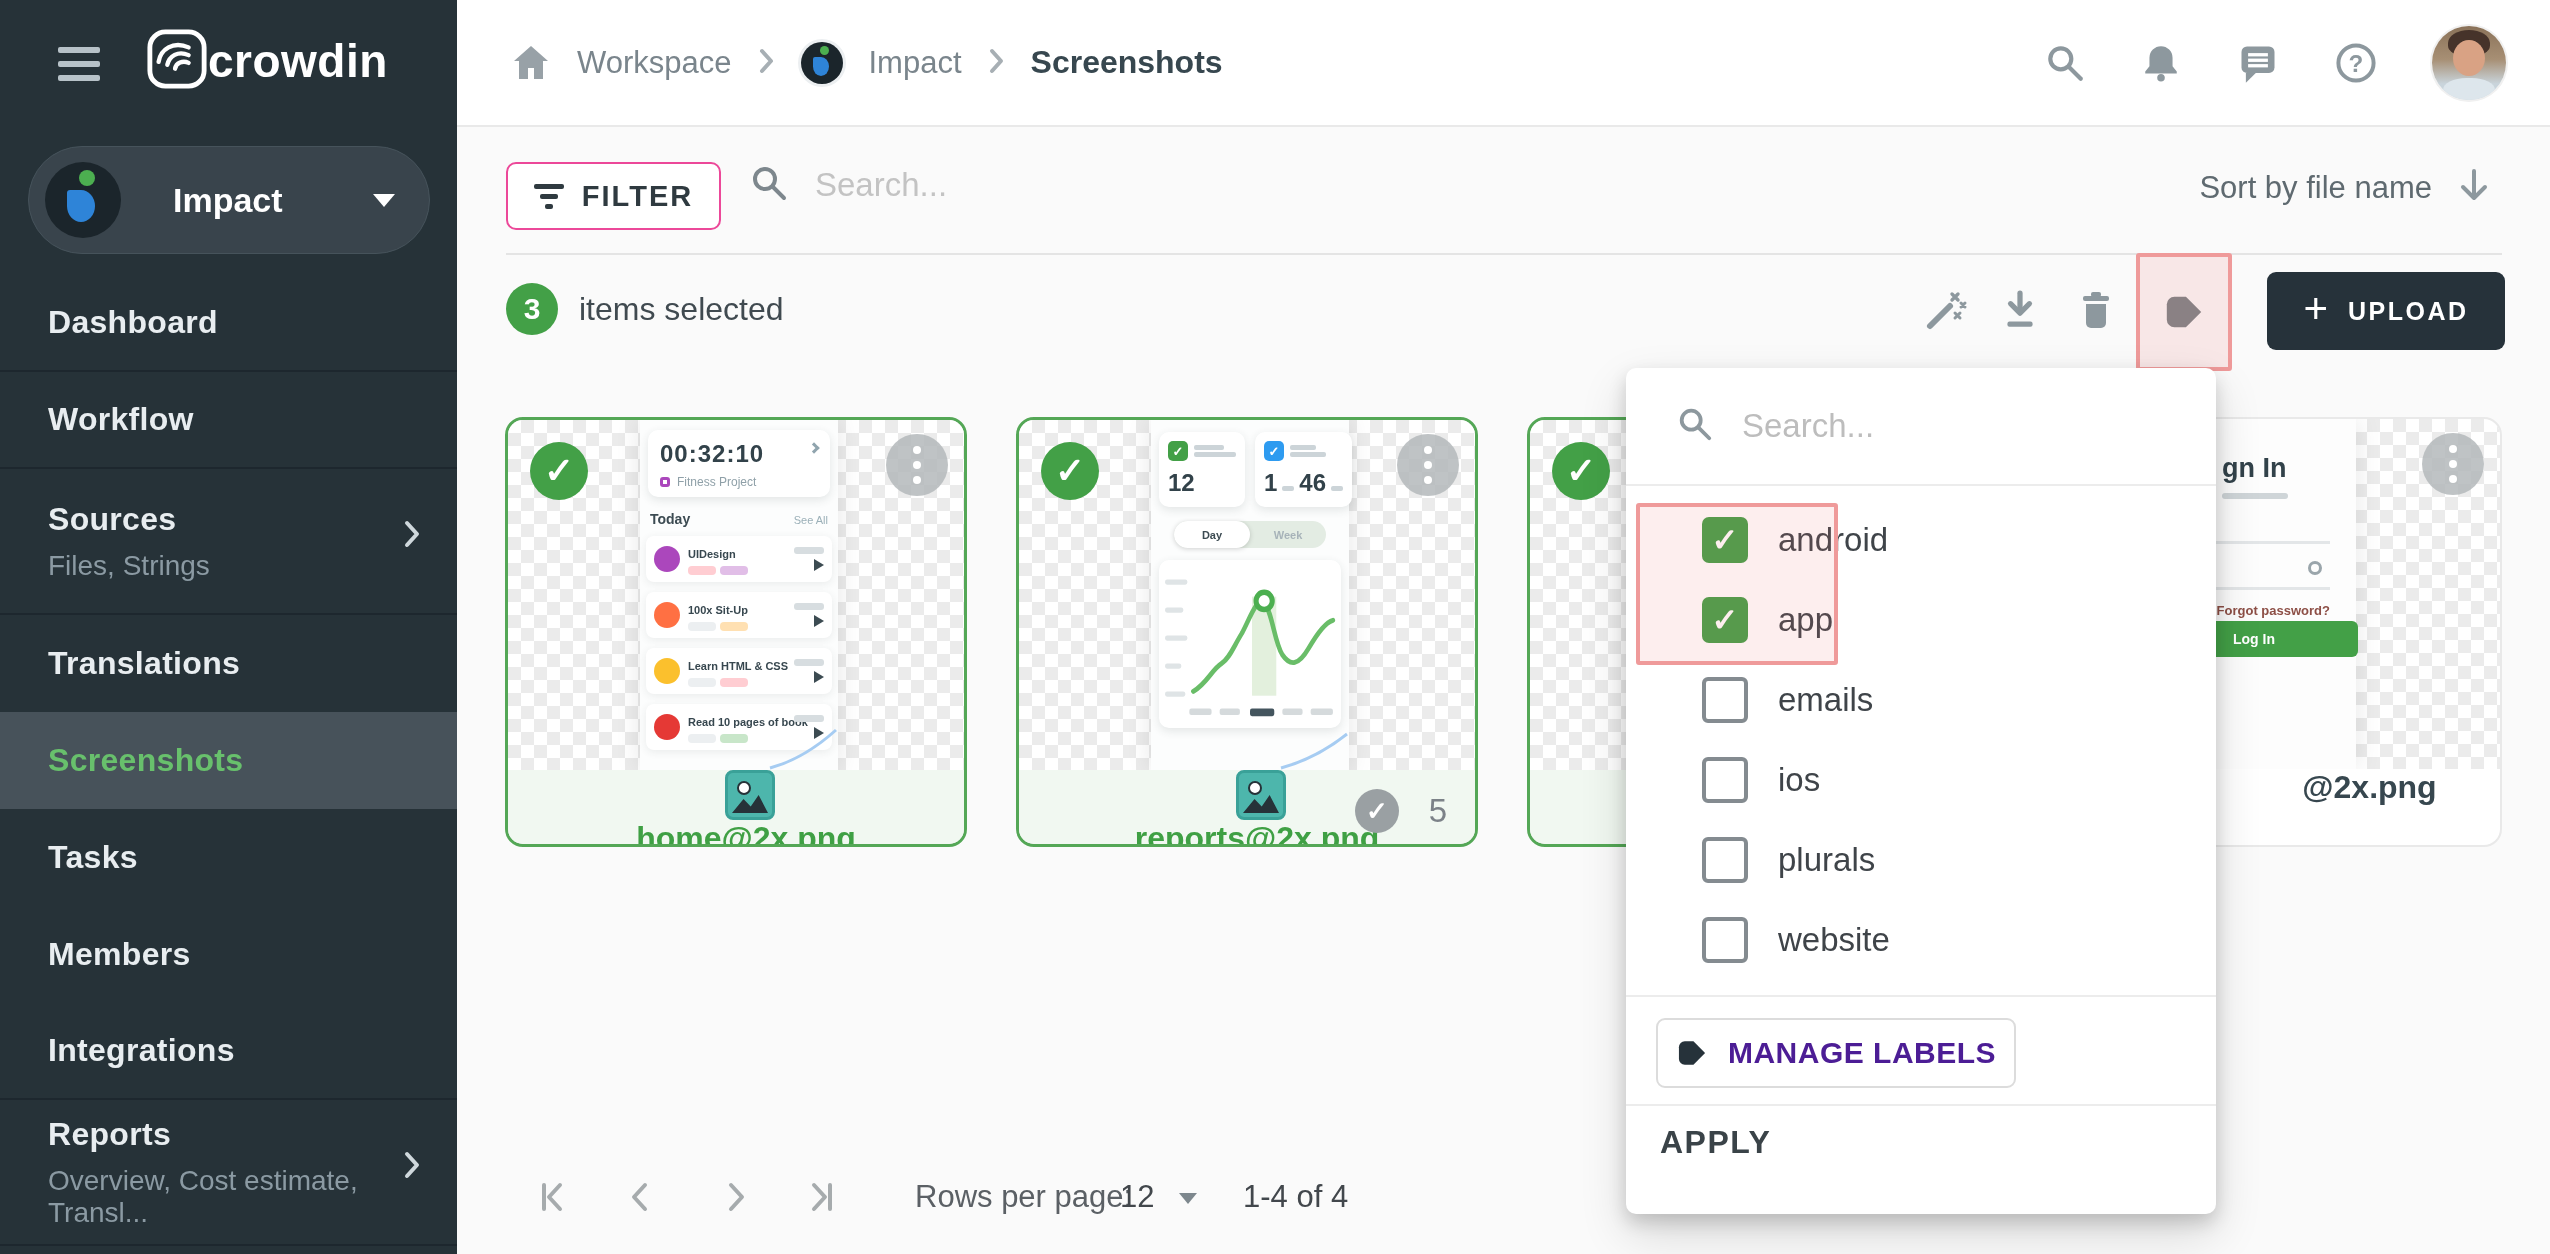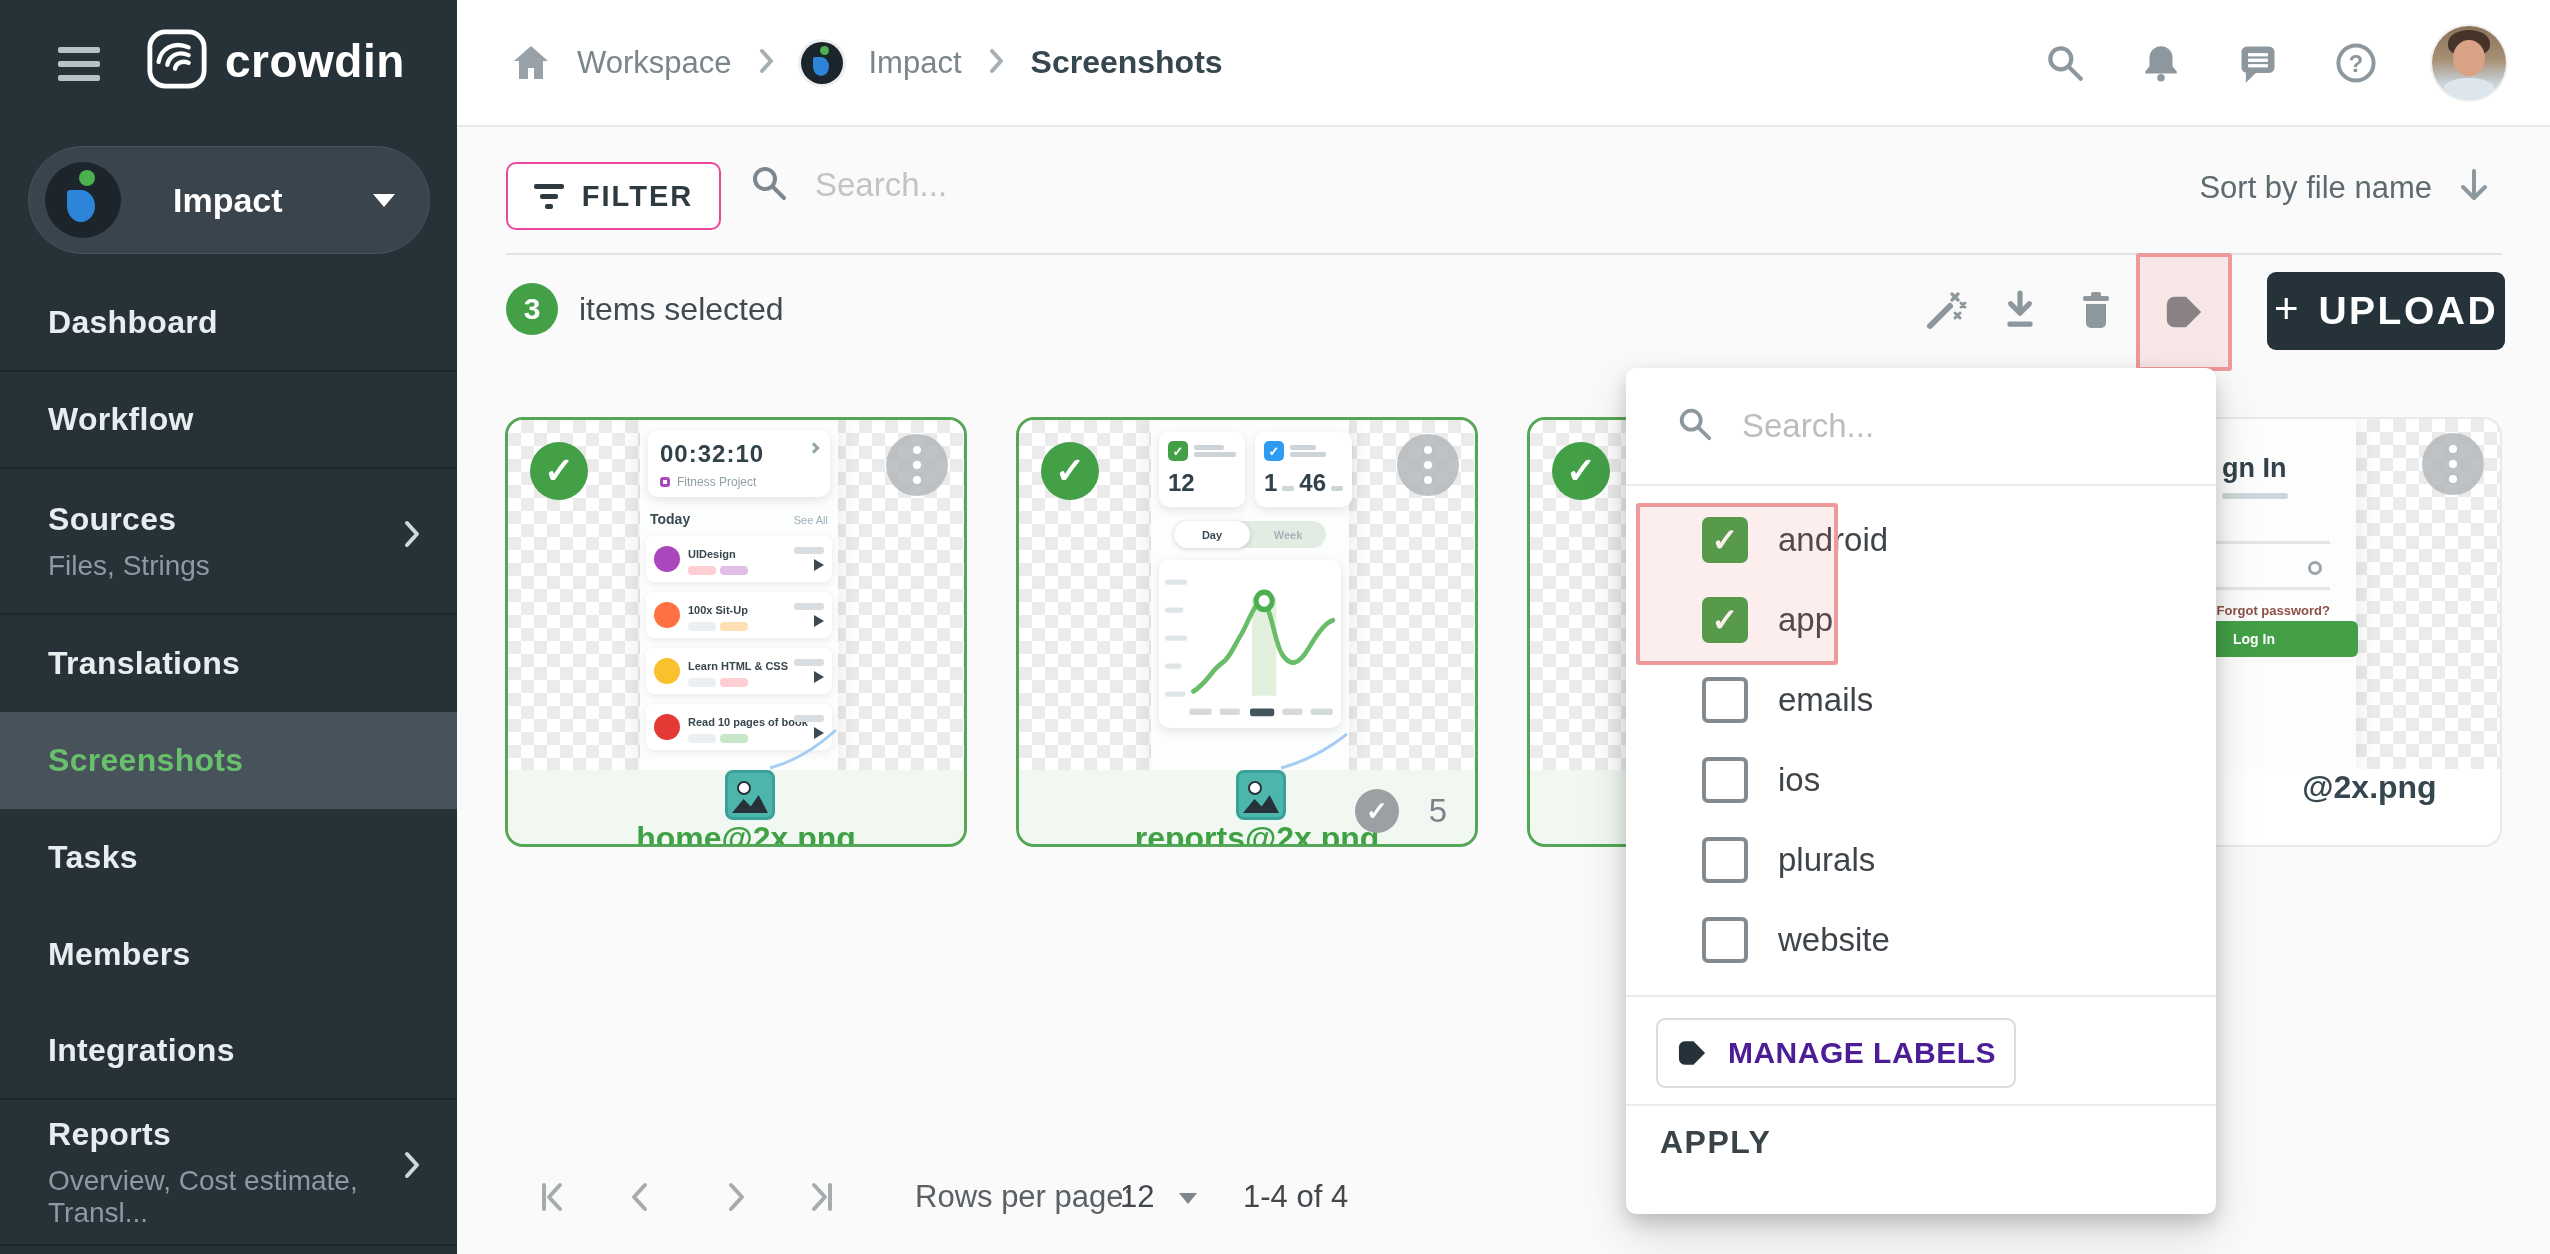--- a/index.html
+++ b/index.html
@@ -4,21 +4,21 @@
 <style>
   * { margin:0; padding:0; box-sizing:border-box; }
   html,body { width:2550px; height:1254px; overflow:hidden; }
   body { font-family:"Liberation Sans", sans-serif; background:#fafafa; }
   .page { position:relative; width:2550px; height:1254px; background:#fafafa; }
 
   
   .sidebar { position:absolute; left:0; top:0; width:457px; height:1254px; background:#263238; z-index:10; }
   .hamburger { position:absolute; left:58px; top:47px; width:42px; height:34px; display:flex; flex-direction:column; justify-content:space-between; cursor:pointer; }
   .hamburger div { height:6px; border-radius:2px; background:#b7c2c8; }
-  .logo { position:absolute; left:146px; top:28px; display:flex; align-items:center; gap:17px; }
+  .logo { position:absolute; left:146px; top:28px; display:flex; align-items:center; gap:0; }
   .logo-text { font-size:46px; font-weight:700; color:#fff; letter-spacing:.5px; }
 
   .project-pill { position:absolute; left:28px; top:146px; width:402px; height:108px; background:#39444c; border:1px solid #46535b; border-radius:54px; display:flex; align-items:center; }
   .p-avatar { width:76px; height:76px; margin-left:16px; border-radius:50%; background:#1b252b; position:relative; flex:none; }
   .p-avatar::before { content:""; position:absolute; left:50%; top:8px; width:16px; height:16px; margin-left:-4px; border-radius:50%; background:#4caf50; }
   .p-avatar::after { content:""; position:absolute; left:22px; top:28px; width:28px; height:32px; background:#2e84d8; border-radius:3px 50% 50% 50%; }
   .p-name { margin-left:52px; font-size:34px; font-weight:700; color:#fff; }
   .p-caret { position:absolute; right:34px; top:50%; margin-top:-6px; width:0; height:0; border:11px solid transparent; border-top:13px solid #fff; }
 
   .nav { position:absolute; top:275px; left:0; width:100%; }
@@ -62,21 +62,21 @@
   .filter-divider { position:absolute; left:49px; top:126px; width:1996px; height:2px; background:#e4e4e4; }
   .sort { position:absolute; right:58px; top:40px; display:flex; align-items:center; gap:24px; cursor:pointer; }
   .sort .txt { font-size:31px; color:#5f6a70; }
 
   .sel-badge { position:absolute; left:49px; top:156px; width:52px; height:52px; border-radius:50%; background:#43a047; color:#fff; font-size:30px; font-weight:700; display:flex; align-items:center; justify-content:center; }
   .sel-text { position:absolute; left:122px; top:156px; height:52px; display:flex; align-items:center; font-size:32px; font-weight:500; color:#404a50; }
   .tb-btn { position:absolute; top:152px; width:62px; height:62px; display:flex; align-items:center; justify-content:center; cursor:pointer; }
   .pink-box { position:absolute; left:1679px; top:126px; width:96px; height:118px; background:rgba(239,108,108,.13); border:4px solid #ef9a9a; border-radius:3px; display:flex; align-items:center; justify-content:center; z-index:6; cursor:pointer; }
   .upload-btn { position:absolute; left:1810px; top:145px; width:238px; height:78px; background:#26323a; border-radius:9px; color:#fff; display:flex; align-items:center; justify-content:center; gap:20px; cursor:pointer; }
   .upload-btn .plus { font-size:42px; font-weight:400; line-height:1; margin-top:-4px; }
-  .upload-btn .txt { font-size:39px; font-weight:700; letter-spacing:2.5px; }
+  .upload-btn .txt { font-size:25px; font-weight:700; letter-spacing:2.5px; }
 
   
   .card { position:absolute; top:290px; width:462px; height:430px; border-radius:18px; background:#e5e5e5; overflow:hidden; }
   .card.sel { border:3px solid #54a756; }
   .card.plain { border:2px solid #e9e9e9; }
   .thumb { position:absolute; left:0; right:0; top:0; height:350px; background-color:#fff;
            background-image:conic-gradient(#ebebeb 25%, transparent 0 50%, #ebebeb 0 75%, transparent 0);
            background-size:26px 26px; }
   .cfooter { position:absolute; left:0; right:0; top:350px; bottom:0; display:flex; align-items:center;flex-direction:column; }
   .card.sel .cfooter { background:#f1f8f1; }

